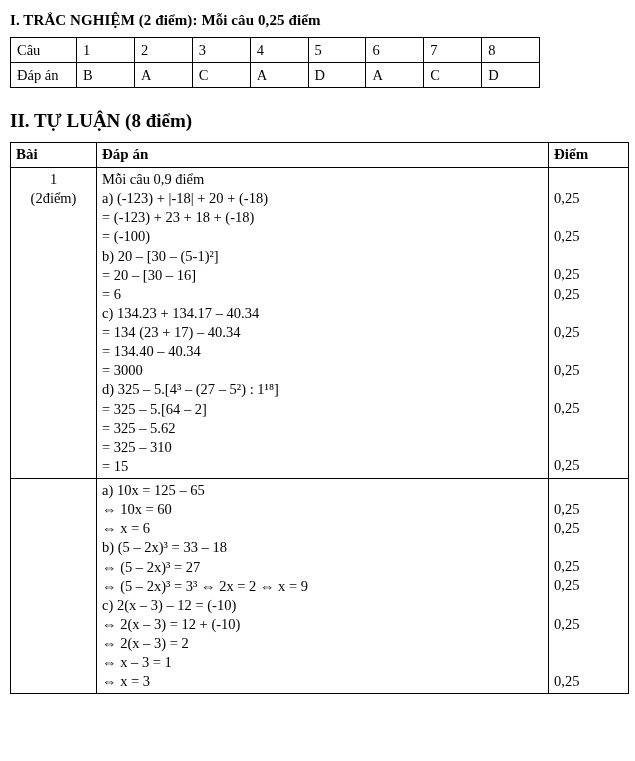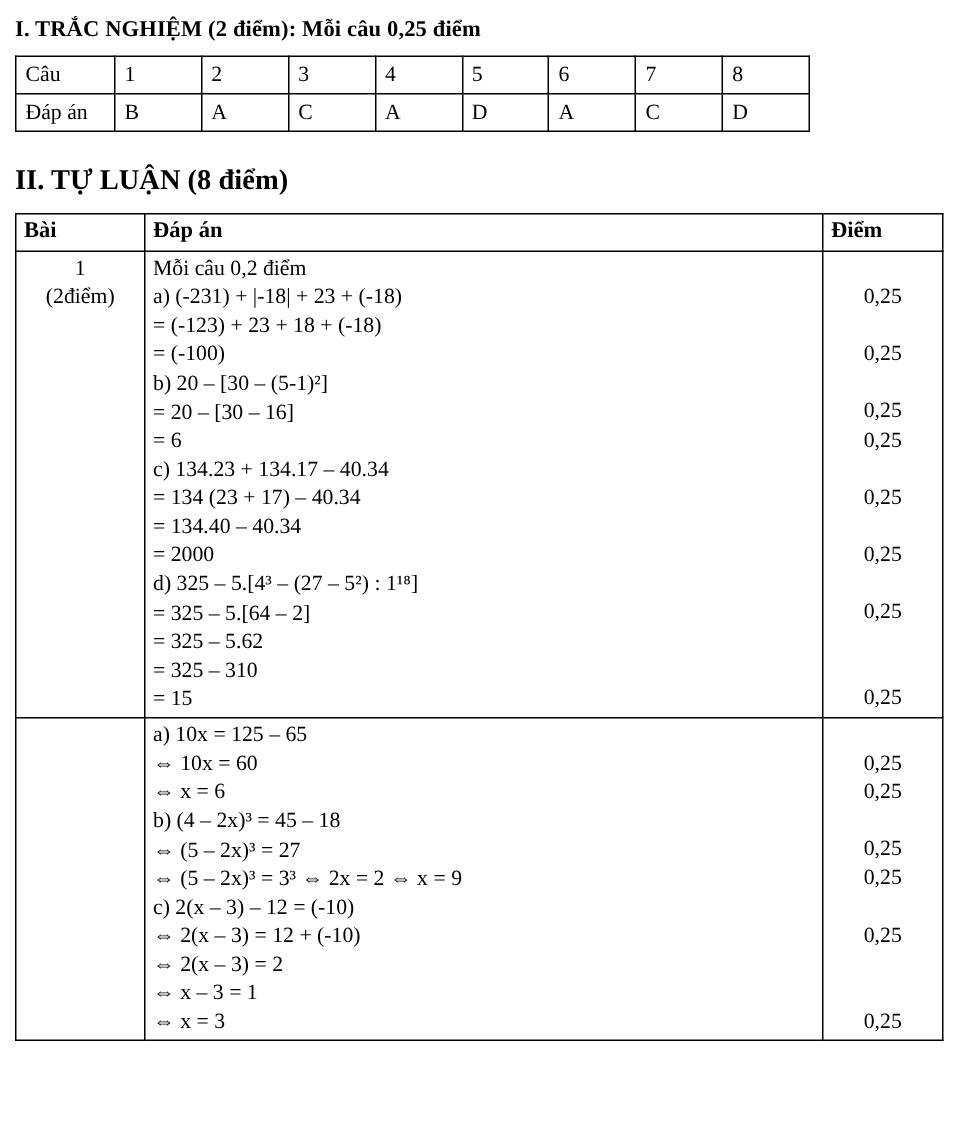--- a/index.html
+++ b/index.html
@@ -79,21 +79,21 @@
   .bai-num { display: block; line-height: 1.3; }
   .bai-sub { display: block; line-height: 1.3; }
 
   .ans-cell { padding-left: 6px; }
   .ans-line {
     line-height: 1.32;
     white-space: nowrap;
   }
   .diem-cell {
     padding-right: 8px;
-    text-align: center;
+    text-align: left;
   }
   .diem-line {
     line-height: 1.32;
     height: 19.1px;
   }
   .diem-line.blank { color: transparent; }
 </style>
 </head>
 <body>
 
@@ -144,31 +144,31 @@
       </tr>
     </thead>
     <tbody>
 
       <tr>
         <td class="bai-cell">
           <span class="bai-num">1</span>
           <span class="bai-sub">(2điểm)</span>
         </td>
         <td class="ans-cell">
-          <div class="ans-line">Mỗi câu 0,2 điểm</div>
-          <div class="ans-line">a) (-231) + |-18| + 23 + (-18)</div>
+          <div class="ans-line">Mỗi câu 0,9 điểm</div>
+          <div class="ans-line">a) (-123) + |-18| + 20 + (-18)</div>
           <div class="ans-line">= (-123) + 23 + 18 + (-18)</div>
           <div class="ans-line">= (-100)</div>
           <div class="ans-line">b) 20 – [30 – (5-1)²]</div>
           <div class="ans-line">= 20 – [30 – 16]</div>
           <div class="ans-line">= 6</div>
           <div class="ans-line">c) 134.23 + 134.17 – 40.34</div>
           <div class="ans-line">= 134 (23 + 17) – 40.34</div>
           <div class="ans-line">= 134.40 – 40.34</div>
-          <div class="ans-line">= 2000</div>
+          <div class="ans-line">= 3000</div>
           <div class="ans-line">d) 325 – 5.[4³ – (27 – 5²) : 1¹⁸]</div>
           <div class="ans-line">= 325 – 5.[64 – 2]</div>
           <div class="ans-line">= 325 – 5.62</div>
           <div class="ans-line">= 325 – 310</div>
           <div class="ans-line">= 15</div>
         </td>
         <td class="diem-cell">
           <div class="diem-line blank">.</div>
           <div class="diem-line">0,25</div>
           <div class="diem-line blank">.</div>
@@ -190,21 +190,21 @@
 
       <tr>
         <td class="bai-cell">
           <span class="bai-num"></span>
           <span class="bai-sub"></span>
         </td>
         <td class="ans-cell">
           <div class="ans-line">a) 10x = 125 – 65</div>
           <div class="ans-line">⇔ 10x = 60</div>
           <div class="ans-line">⇔ x = 6</div>
-          <div class="ans-line">b) (4 – 2x)³ = 45 – 18</div>
+          <div class="ans-line">b) (5 – 2x)³ = 33 – 18</div>
           <div class="ans-line">⇔ (5 – 2x)³ = 27</div>
           <div class="ans-line">⇔ (5 – 2x)³ = 3³ ⇔ 2x = 2 ⇔ x = 9</div>
           <div class="ans-line">c) 2(x – 3) – 12 = (-10)</div>
           <div class="ans-line">⇔ 2(x – 3) = 12 + (-10)</div>
           <div class="ans-line">⇔ 2(x – 3) = 2</div>
           <div class="ans-line">⇔ x – 3 = 1</div>
           <div class="ans-line">⇔ x = 3</div>
         </td>
         <td class="diem-cell">
           <div class="diem-line blank">.</div>

